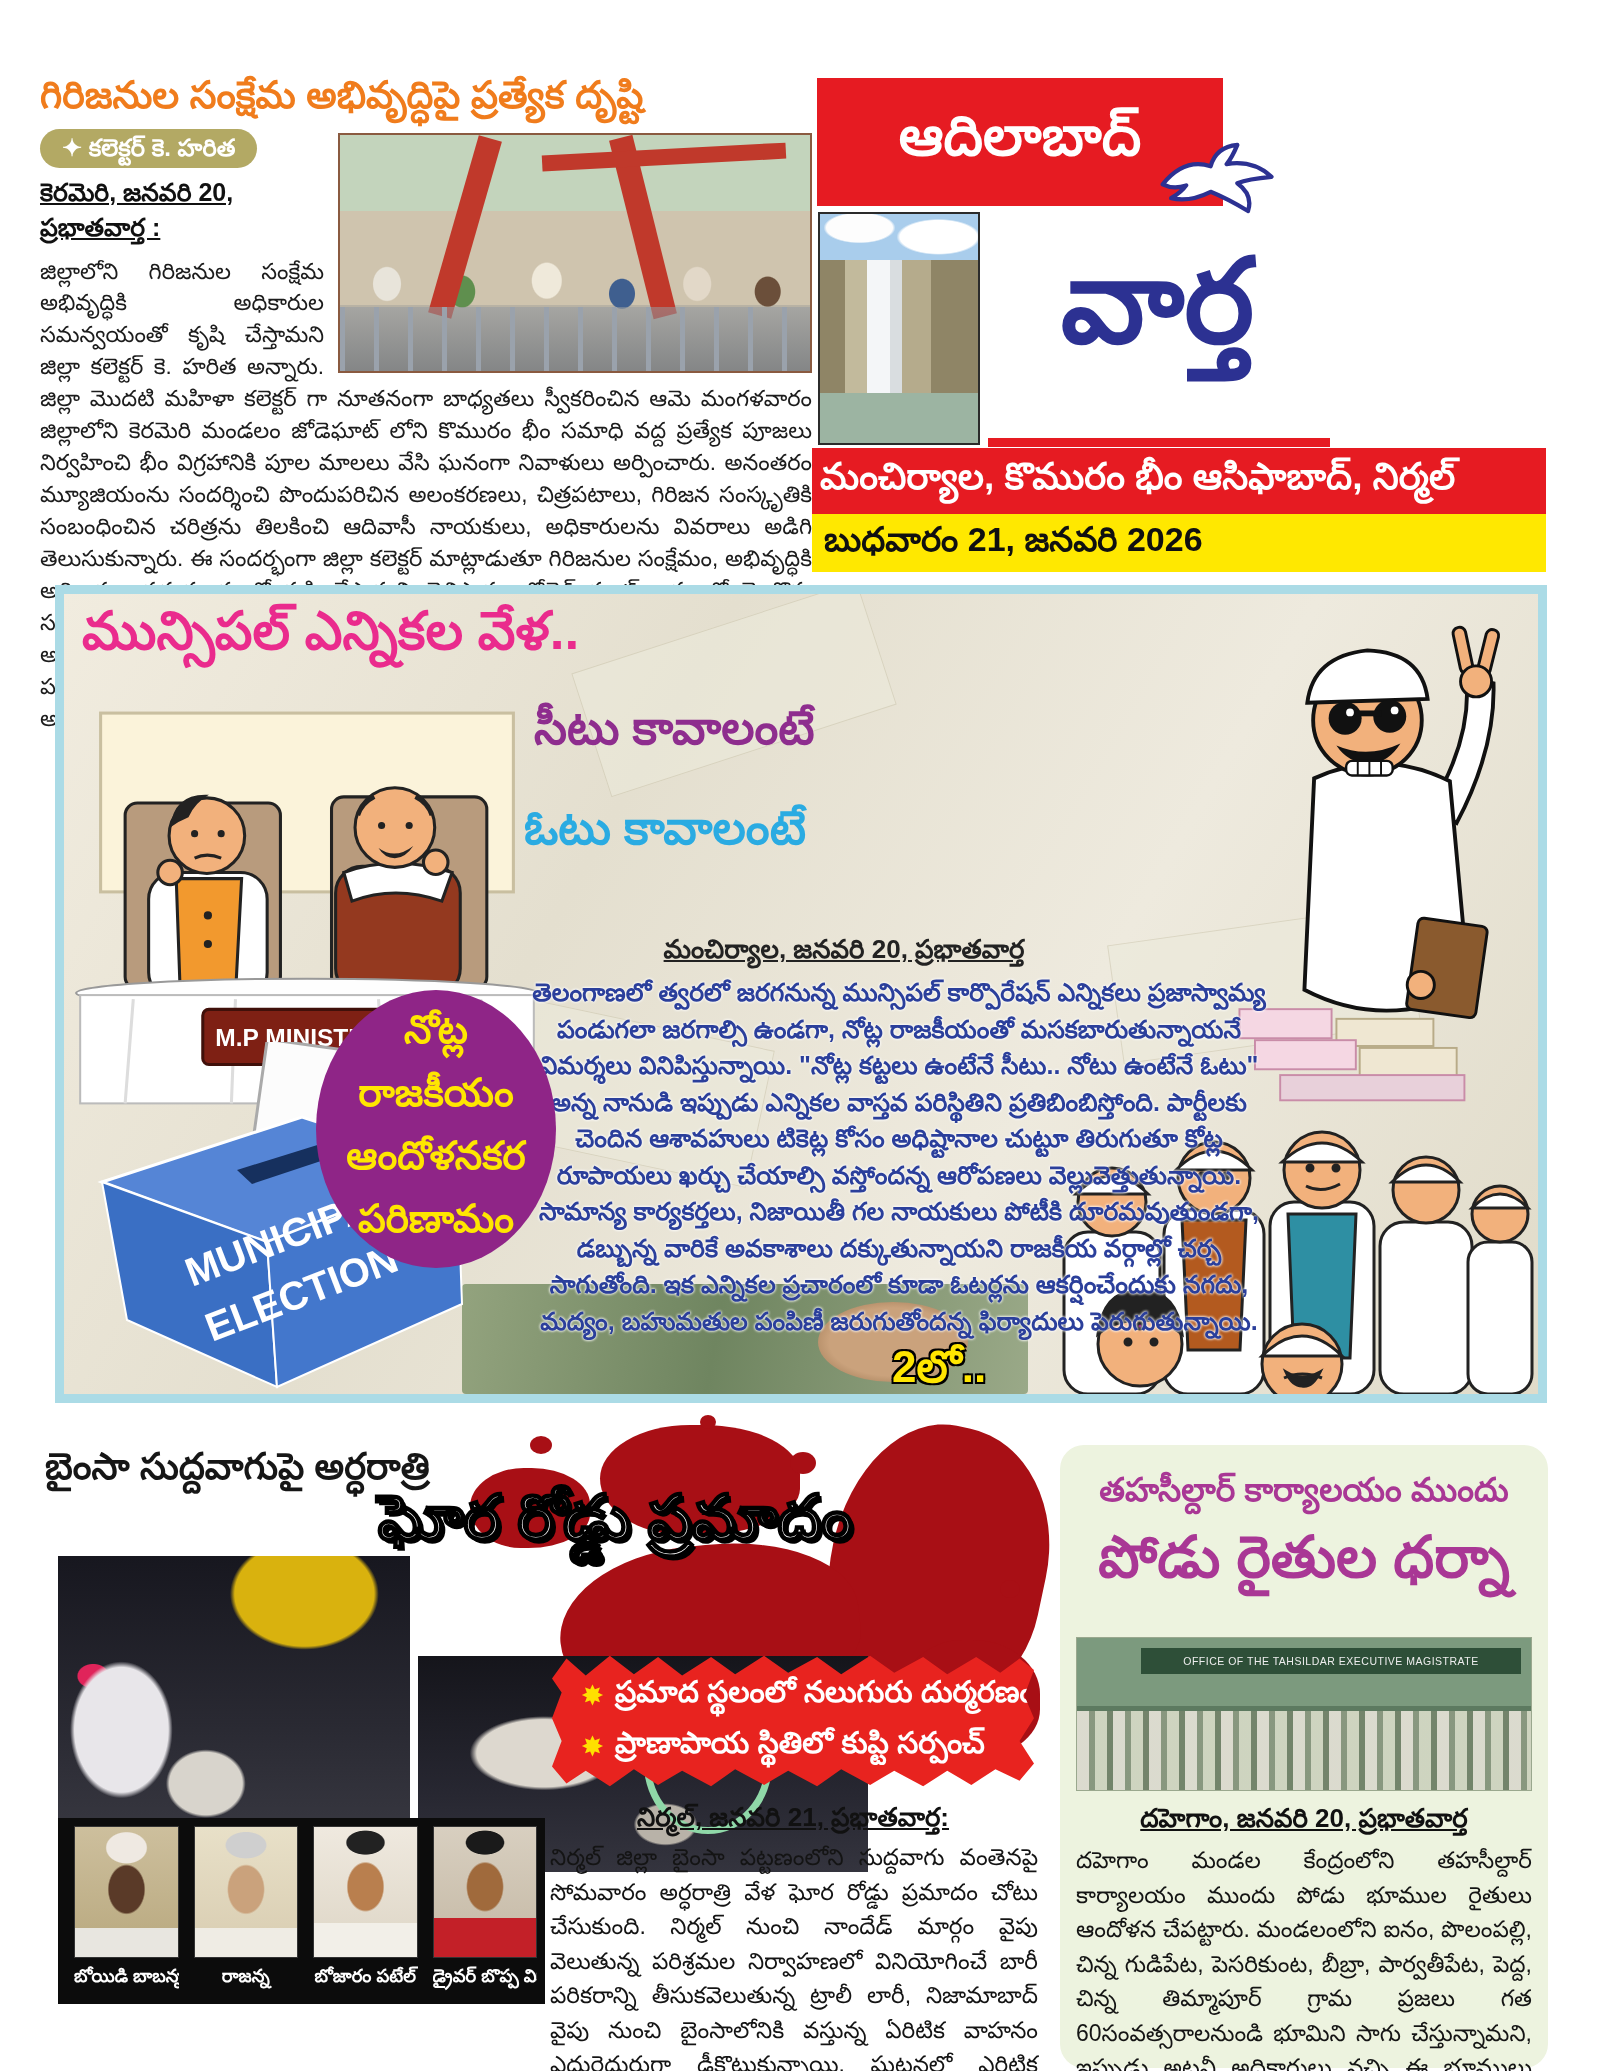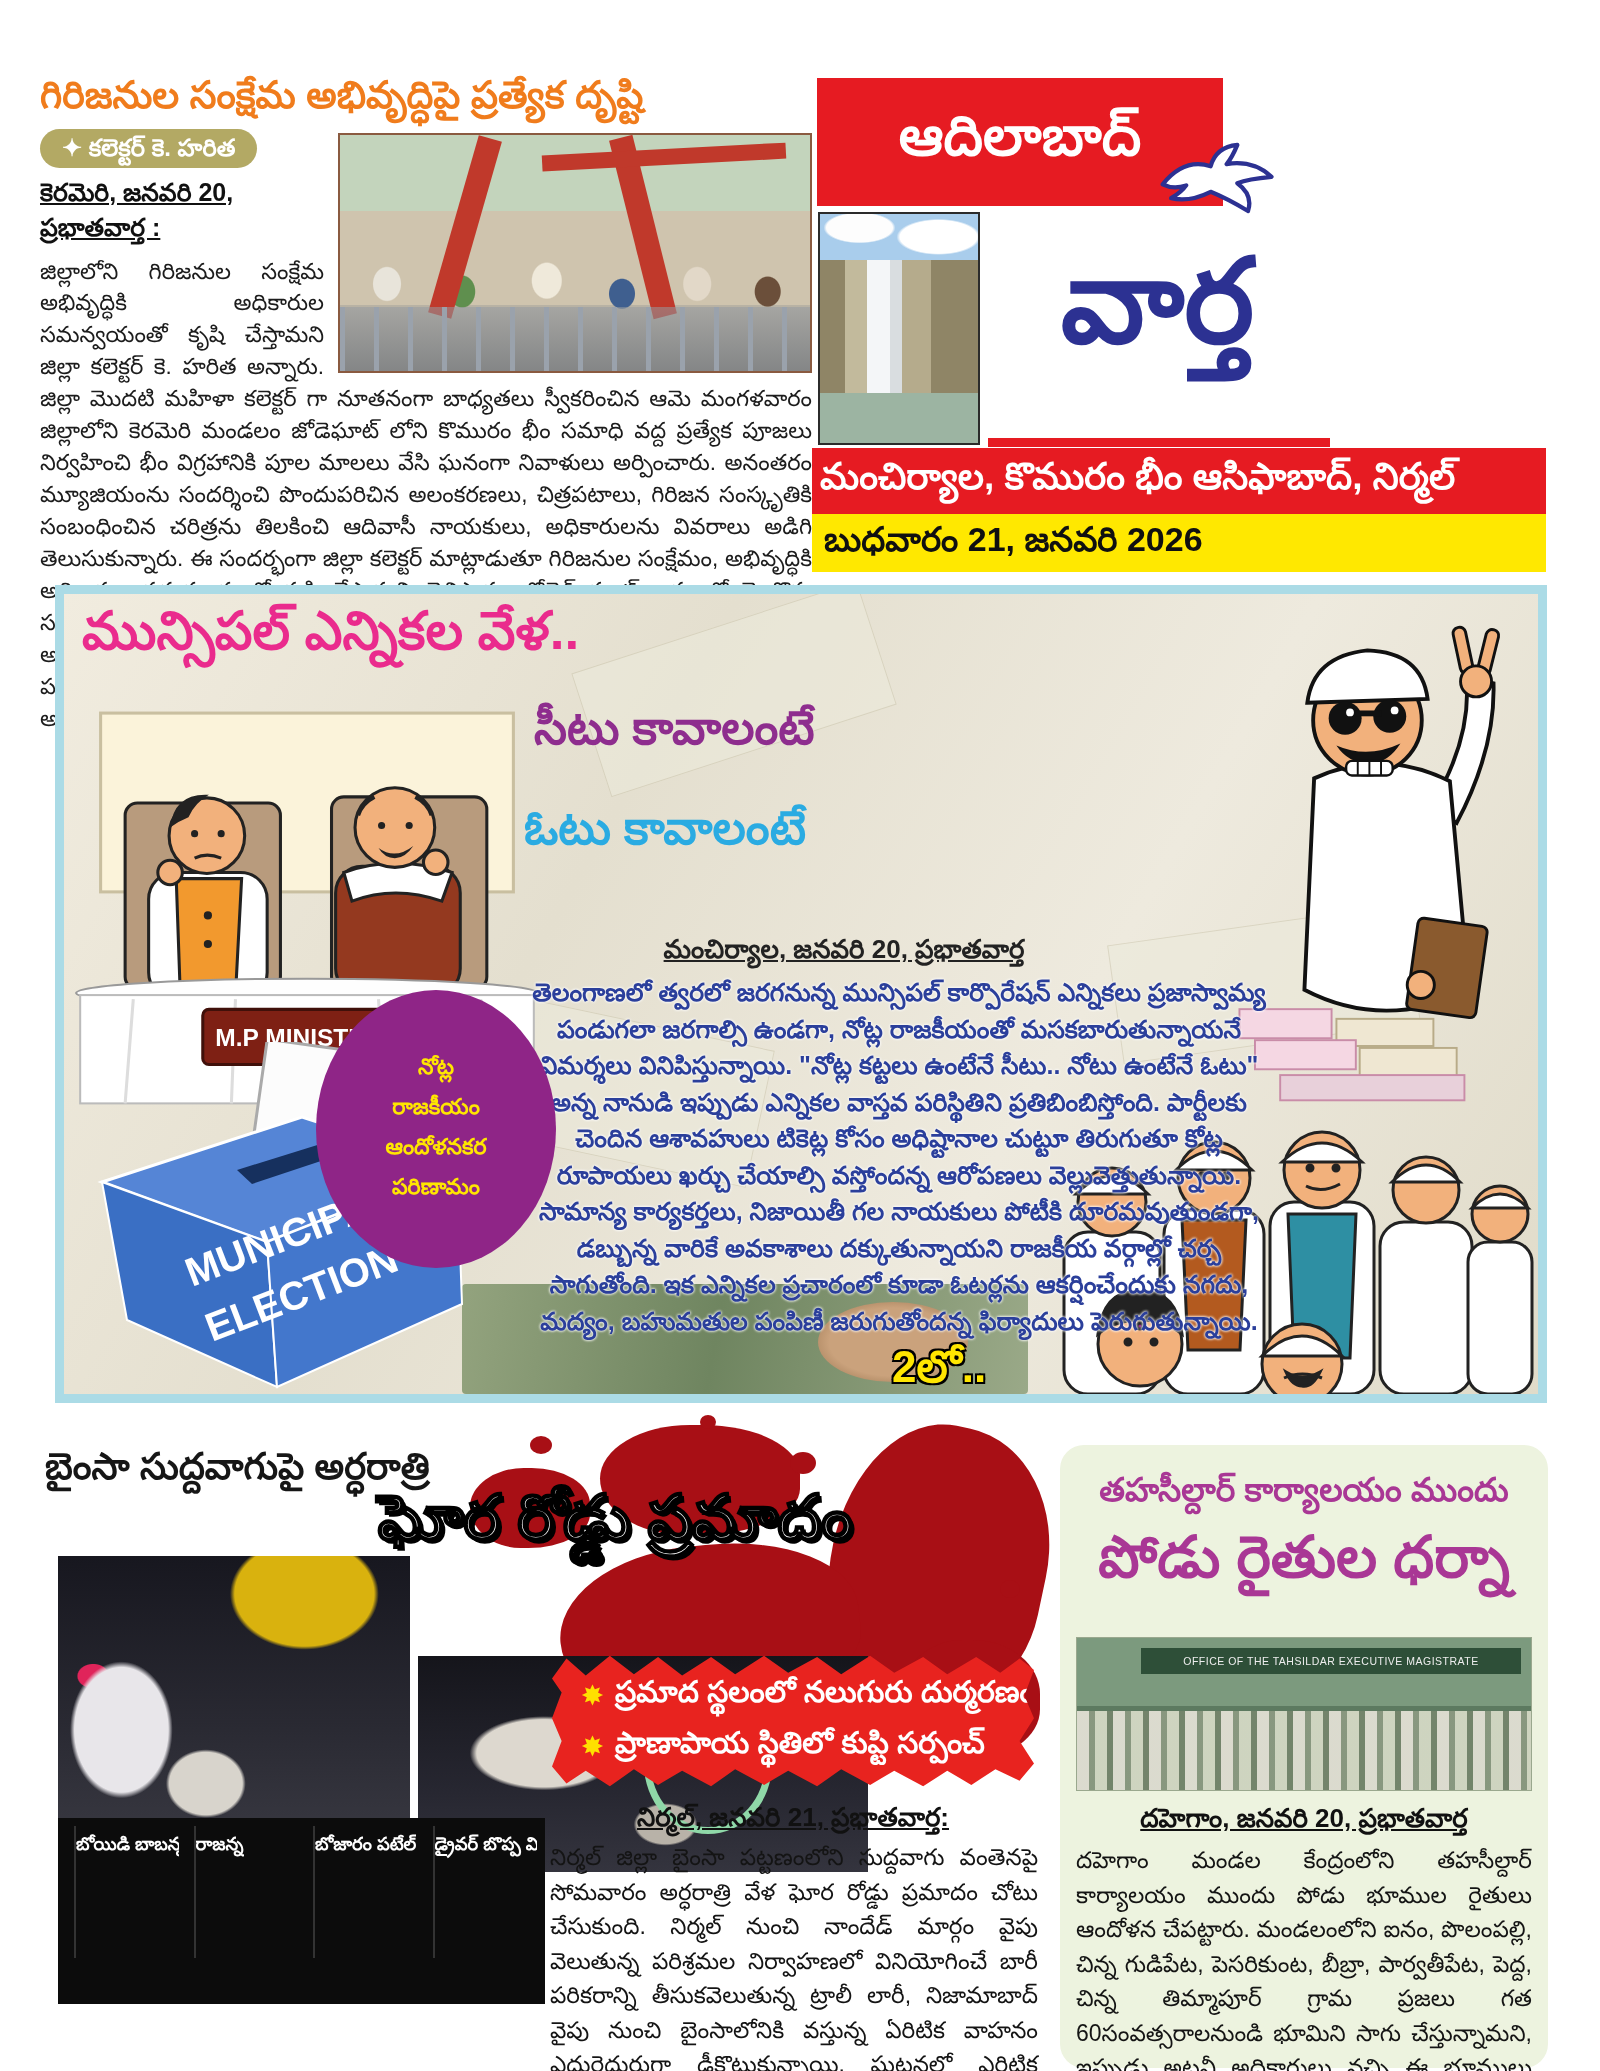--- a/index.html
+++ b/index.html
@@ -65,21 +65,21 @@
   .f-vote{left:460px;top:206px;font-size:47px;font-weight:bold;color:#2aabe2;z-index:3;}
   .f-note{left:772px;top:-12px;width:500px;font-size:160px;font-weight:bold;color:#e0181f;line-height:1.02;
     white-space:nowrap;text-shadow:5px 5px 0 rgba(110,110,110,.35);z-index:3;}
   .f-politician{left:1158px;top:0px;width:320px;height:520px;z-index:2;}
   .f-dateline{left:430px;top:340px;width:700px;text-align:center;font-size:26px;font-weight:bold;color:#222;
     text-decoration:underline;z-index:3;}
   .f-body{left:468px;top:380px;width:734px;font-size:25px;font-weight:bold;color:#2b3f9b;line-height:1.46;
     text-align:center;text-shadow:0 0 3px #fff,0 0 3px #fff;z-index:3;}
   .f-ellipse{left:252px;top:396px;width:240px;height:278px;background:#8f2587;border-radius:50%;
     display:flex;flex-direction:column;align-items:center;justify-content:center;gap:9px;color:#ffe600;
-    font-size:22px;font-weight:bold;z-index:4;text-align:center;}
+    font-size:39px;font-weight:bold;z-index:4;text-align:center;}
   .f-ballot{left:8px;top:448px;width:400px;height:352px;z-index:2;}
   .f-money{left:398px;top:690px;width:566px;height:110px;z-index:1;border-radius:4px;overflow:hidden;
     background:linear-gradient(100deg,#93a37e,#6f8560 45%,#9aa988);}
   .f-thumb{position:absolute;right:60px;top:18px;width:150px;height:80px;border-radius:50%;
     background:radial-gradient(#caa27c 60%,#8f6a46);}
   .f-crowd{left:980px;top:488px;width:492px;height:312px;z-index:1;}
   .f-cont{left:828px;top:748px;font-size:44px;font-weight:bold;color:#ffe600;z-index:5;
     text-shadow:-2px -2px 0 #000,2px -2px 0 #000,-2px 2px 0 #000,2px 2px 0 #000;}
 
   
@@ -113,21 +113,21 @@
   .acc-banner{left:552px;top:1650px;width:482px;height:142px;background:#e8231f;z-index:4;
     display:flex;flex-direction:column;justify-content:center;gap:10px;padding:0 30px;
     clip-path:polygon(0% 20%,3% 6%,7% 18%,12% 4%,17% 17%,22% 5%,27% 18%,33% 5%,38% 17%,44% 4%,49% 16%,55% 5%,60% 17%,66% 4%,71% 16%,77% 5%,82% 17%,88% 5%,93% 16%,97% 6%,100% 14%,98% 32%,100% 48%,97% 64%,100% 80%,97% 92%,92% 84%,87% 95%,82% 85%,77% 96%,71% 85%,66% 95%,60% 84%,55% 96%,49% 85%,44% 95%,38% 84%,33% 96%,27% 85%,22% 95%,17% 84%,12% 96%,7% 85%,3% 94%,0% 82%,2% 64%,0% 48%,2% 30%);}
   .acc-bullet{display:flex;align-items:center;gap:12px;color:#fff;font-size:30px;font-weight:bold;white-space:nowrap;}
   .star{color:#ffe000;font-size:25px;}
   .acc-dateline{left:552px;top:1802px;width:482px;text-align:center;font-size:26px;font-weight:bold;
     text-decoration:underline;color:#111;z-index:3;}
   .acc-body{left:550px;top:1840px;width:488px;font-size:23px;color:#141414;line-height:1.5;text-align:justify;z-index:3;}
   .acc-strip{left:58px;top:1818px;width:487px;height:186px;background:#0c0c0c;display:flex;gap:7px;
     padding:8px;z-index:4;}
-  .p-cell{flex:1;display:flex;flex-direction:row;min-width:0;padding-left:8px;}
+  .p-cell{flex:1;display:flex;flex-direction:column;min-width:0;padding-left:8px;}
   .p-img{height:132px;border:1px solid #333;}
   .p-img.p1{background:radial-gradient(34px 26px at 50% 16%,#efe9e2 58%,transparent 62%),
     radial-gradient(30px 40px at 50% 48%,#5a3a28 58%,transparent 63%),
     linear-gradient(0deg,#e8e6e0 0 22%,transparent 22%),linear-gradient(#cdbf9d,#b8a87e);}
   .p-img.p2{background:radial-gradient(34px 22px at 50% 14%,#cfcfcf 58%,transparent 62%),
     radial-gradient(30px 40px at 50% 48%,#caa27c 58%,transparent 63%),
     linear-gradient(0deg,#efece4 0 22%,transparent 22%),linear-gradient(#e8e0c8,#d8ccb0);}
   .p-img.p3{background:radial-gradient(32px 20px at 50% 12%,#222 58%,transparent 62%),
     radial-gradient(30px 40px at 50% 46%,#b97f4e 58%,transparent 63%),
     linear-gradient(0deg,#f2efe8 0 26%,transparent 26%),linear-gradient(#efe9df,#ddd5c5);}

